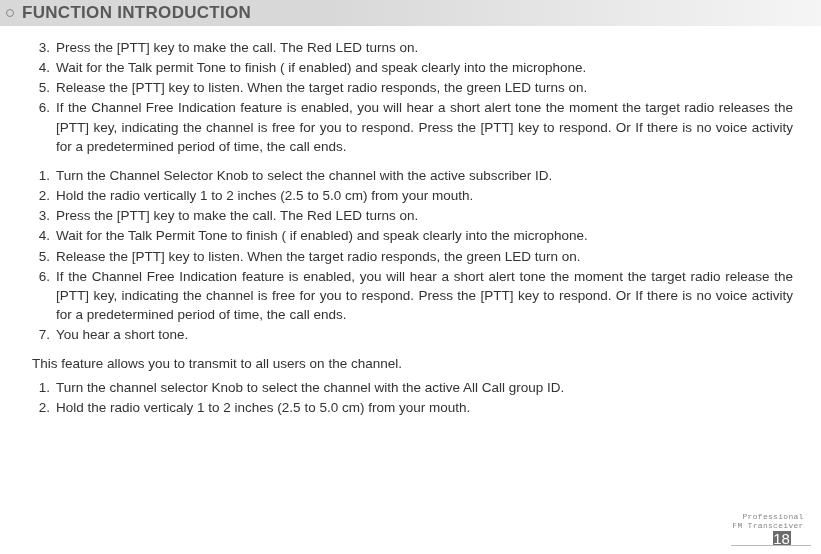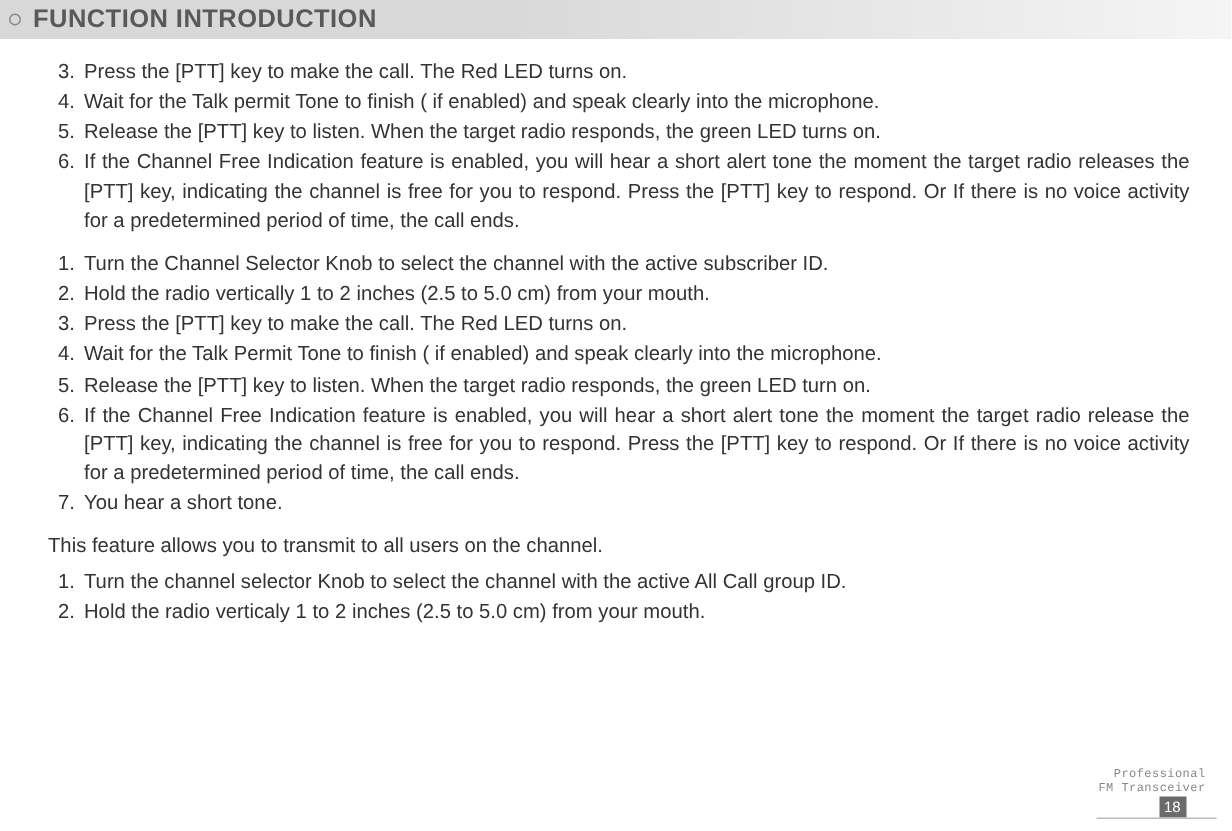--- a/index.html
+++ b/index.html
@@ -63,21 +63,21 @@
   .footer-lines {
     text-align: right;
     font-family: "Courier New", monospace;
     letter-spacing: 0.3px;
     margin-right: 4px;
     line-height: 1.1;
   }
   .page-box {
     background: #6b6b6b;
     color: #fff;
-    font-size: 10px;
+    font-size: 15px;
     width: 18px;
     height: 14px;
     display: flex;
     align-items: center;
     justify-content: center;
     margin-left: 23px;
   }
   .footer-rule {
     width: 80px;
     height: 1px;

